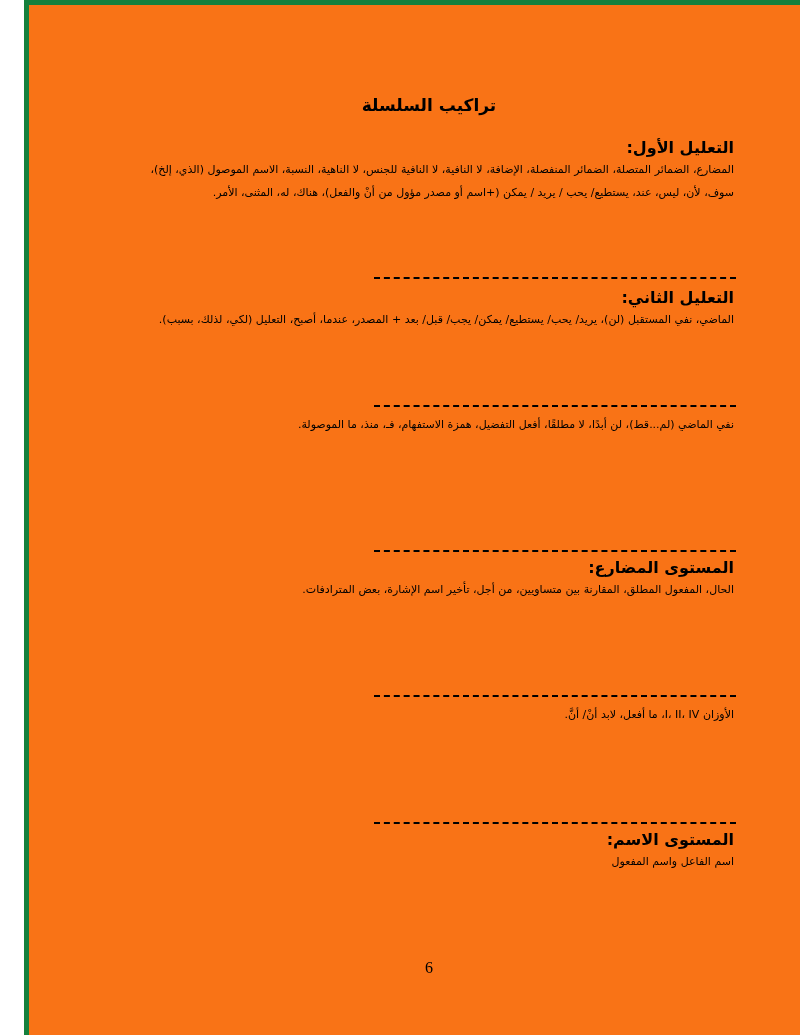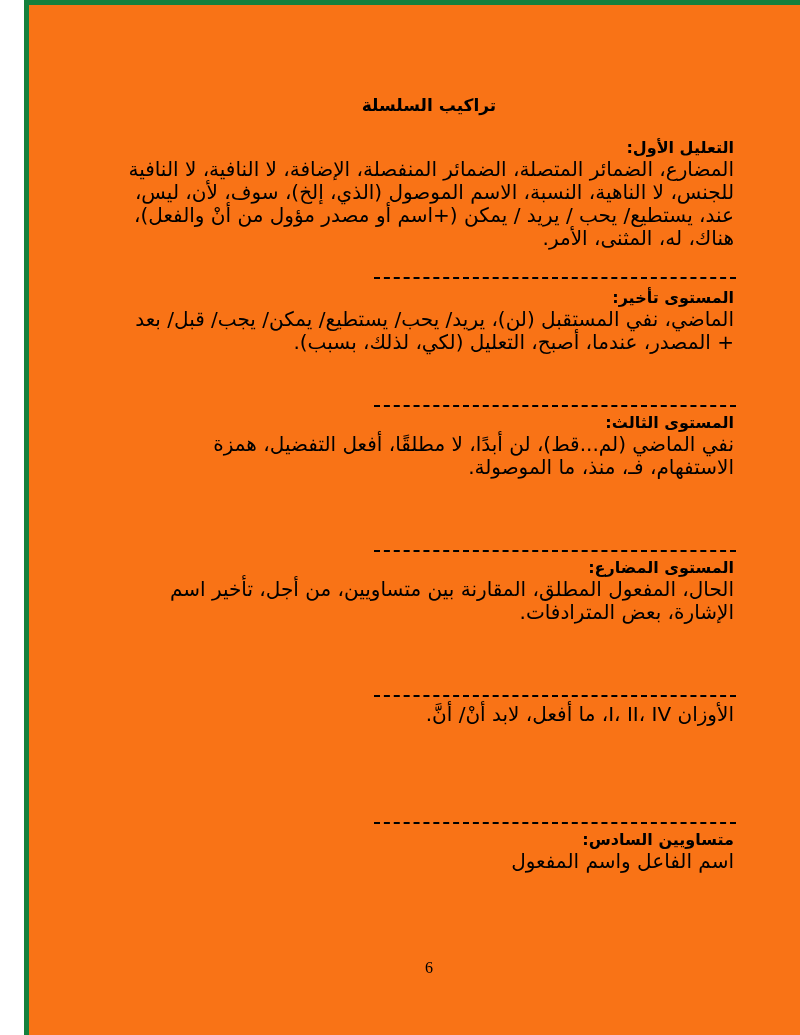--- a/index.html
+++ b/index.html
@@ -18,66 +18,65 @@
     }
     .section {
       position: absolute; right: 93px; width: 610px; direction: rtl; text-align: right;
       font-size: 16px; line-height: 23px;
     }
     .sep {
       position: absolute; left: 345px; width: 362px; height: 0;
       border-top: 2px dashed #000;
     }
     .heading { font-weight: bold; font-size: 16px; line-height: 20px; }
-    .body-text { font-size: 20px; line-height: 23px; }
+    .body-text { font-size: 11px; line-height: 23px; }
     .page-num {
       position: absolute; top: 954px; left: 0; width: 800px; text-align: center;
       font-family: "Liberation Serif", "DejaVu Serif", serif; font-size: 16px;
     }
   </style>
 </head>
 <body>
 
 <div class="page">
 
   <div class="title">تراكيب السلسلة</div>
 
   <div class="section" style="top:133px;">
     <div class="heading">التعليل الأول:</div>
     <div class="body-text">المضارع، الضمائر المتصلة، الضمائر المنفصلة، الإضافة، لا النافية، لا النافية للجنس، لا الناهية، النسبة، الاسم الموصول (الذي، إلخ)، سوف، لأن، ليس، عند، يستطيع/ يحب / يريد / يمكن (+اسم أو مصدر مؤول من أنْ والفعل)، هناك، له، المثنى، الأمر.</div>
   </div>
 
   <div class="sep" style="top:272px;"></div>
 
   <div class="section" style="top:283px;">
-    <div class="heading">المستوى تأخير:</div>
+    <div class="heading">التعليل الثاني:</div>
     <div class="body-text">الماضي، نفي المستقبل (لن)، يريد/ يحب/ يستطيع/ يمكن/ يجب/ قبل/ بعد + المصدر، عندما، أصبح، التعليل (لكي، لذلك، بسبب).</div>
   </div>
 
   <div class="sep" style="top:400px;"></div>
 
   <div class="section" style="top:408px;">
-    <div class="heading">المستوى الثالث:</div>
     <div class="body-text">نفي الماضي (لم...قط)، لن أبدًا، لا مطلقًا، أفعل التفضيل، همزة الاستفهام، فـ، منذ، ما الموصولة.</div>
   </div>
 
   <div class="sep" style="top:545px;"></div>
 
   <div class="section" style="top:553px;">
     <div class="heading">المستوى المضارع:</div>
     <div class="body-text">الحال، المفعول المطلق، المقارنة بين متساويين، من أجل، تأخير اسم الإشارة، بعض المترادفات.</div>
   </div>
 
   <div class="sep" style="top:690px;"></div>
 
   <div class="section" style="top:698px;">
     <div class="body-text">الأوزان I، II، IV، ما أفعل، لابد أنْ/ أنَّ.</div>
   </div>
 
   <div class="sep" style="top:817px;"></div>
 
   <div class="section" style="top:825px;">
-    <div class="heading">متساويين السادس:</div>
+    <div class="heading">المستوى الاسم:</div>
     <div class="body-text">اسم الفاعل واسم المفعول</div>
   </div>
 
   <div class="page-num">6</div>
 </div>
 
 </body></html>

